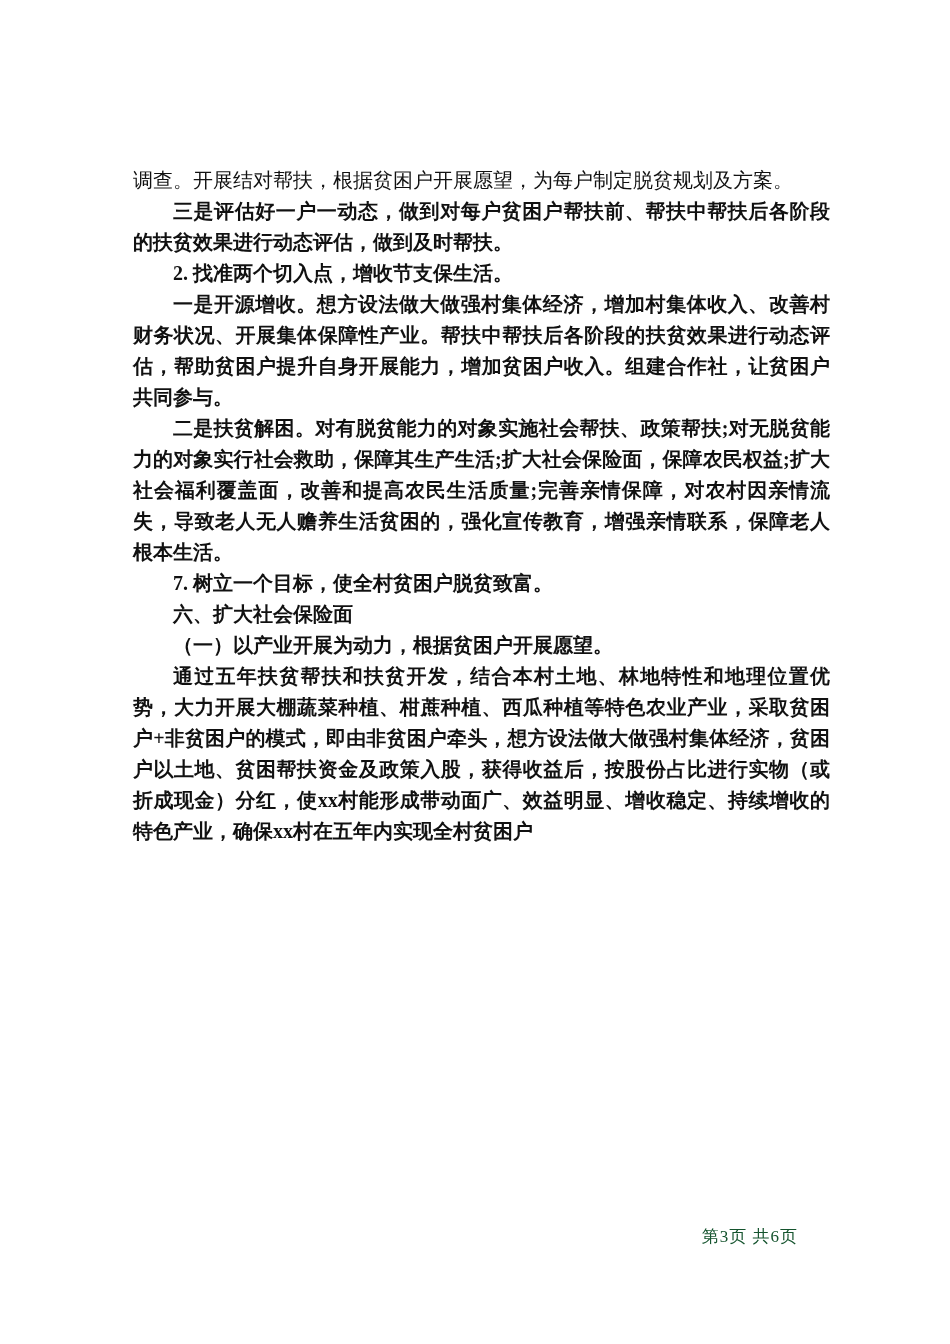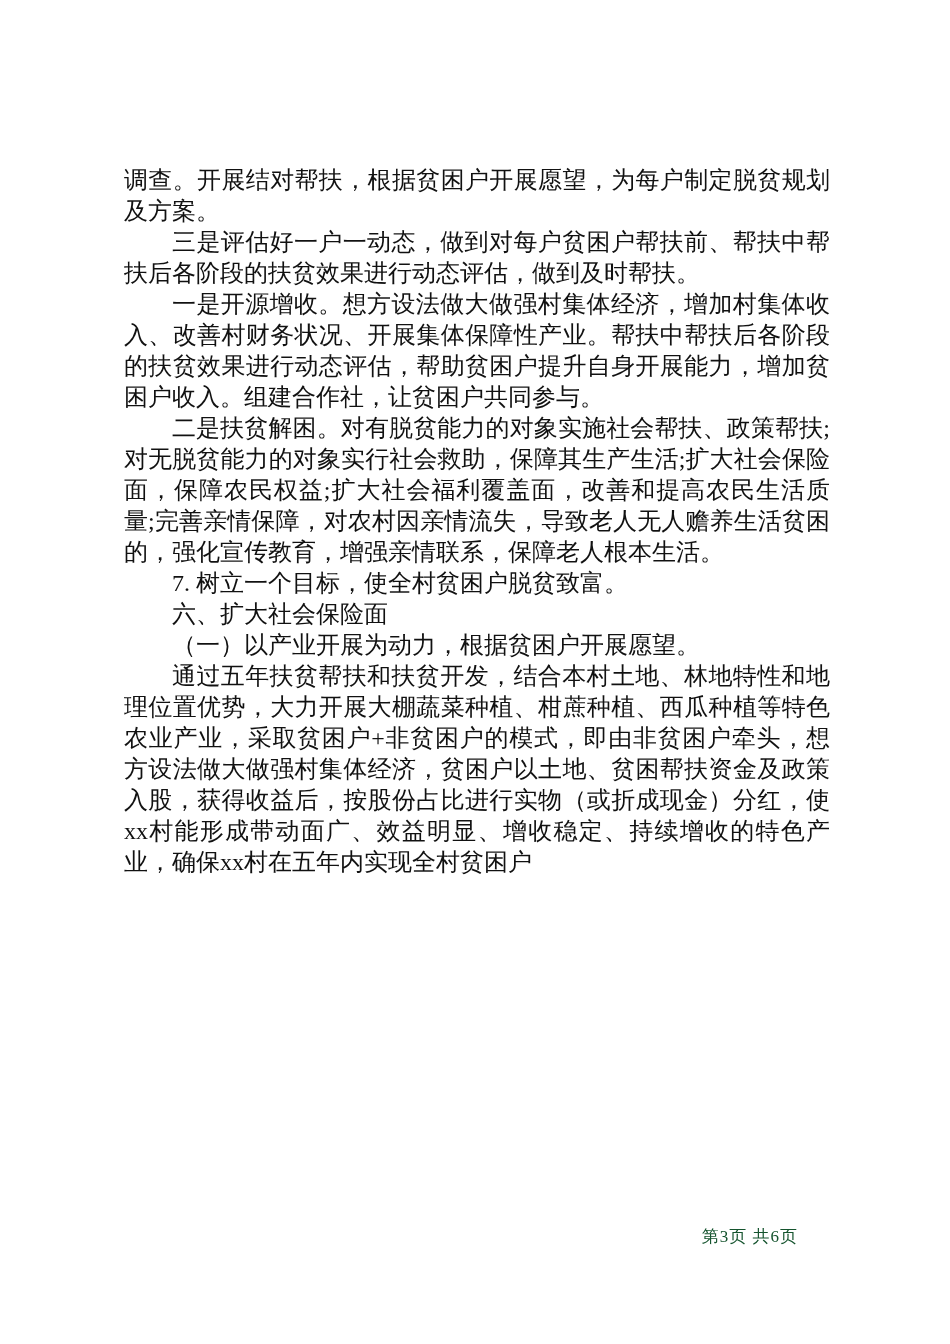--- a/index.html
+++ b/index.html
@@ -14,46 +14,49 @@
     font-family: "Liberation Serif", "DejaVu Serif", serif;
     overflow: hidden;
   }
   .content {
     position: absolute;
     top: 165px;
     left: 124px;
     width: 706px;
   }
   .para {
-    font-size: 24px;
+    font-size: 20px;
     line-height: 31px;
     text-align: justify;
     text-justify: inter-character;
     word-break: break-all;
     color: #111111;
+    margin-left: 9px;
   }
   .para.indent {
     text-indent: 2em;
+    font-weight: bold;
   }
   .page-footer {
     position: absolute;
     bottom: 96px;
     right: 152px;
     font-size: 17px;
     color: #14532d;
     letter-spacing: 1px;
   }
 </style>
 </head>
 <body>
 
 <div class="page">
   <div class="content">
     <p class="para">调查。开展结对帮扶，根据贫困户开展愿望，为每户制定脱贫规划及方案。</p>
     <p class="para indent">三是评估好一户一动态，做到对每户贫困户帮扶前、帮扶中帮扶后各阶段的扶贫效果进行动态评估，做到及时帮扶。</p>
+    <p class="para indent">2. 找准两个切入点，增收节支保生活。</p>
     <p class="para indent">一是开源增收。想方设法做大做强村集体经济，增加村集体收入、改善村财务状况、开展集体保障性产业。帮扶中帮扶后各阶段的扶贫效果进行动态评估，帮助贫困户提升自身开展能力，增加贫困户收入。组建合作社，让贫困户共同参与。</p>
     <p class="para indent">二是扶贫解困。对有脱贫能力的对象实施社会帮扶、政策帮扶;对无脱贫能力的对象实行社会救助，保障其生产生活;扩大社会保险面，保障农民权益;扩大社会福利覆盖面，改善和提高农民生活质量;完善亲情保障，对农村因亲情流失，导致老人无人赡养生活贫困的，强化宣传教育，增强亲情联系，保障老人根本生活。</p>
     <p class="para indent">7. 树立一个目标，使全村贫困户脱贫致富。</p>
     <p class="para indent">六、扩大社会保险面</p>
     <p class="para indent">（一）以产业开展为动力，根据贫困户开展愿望。</p>
     <p class="para indent">通过五年扶贫帮扶和扶贫开发，结合本村土地、林地特性和地理位置优势，大力开展大棚蔬菜种植、柑蔗种植、西瓜种植等特色农业产业，采取贫困户+非贫困户的模式，即由非贫困户牵头，想方设法做大做强村集体经济，贫困户以土地、贫困帮扶资金及政策入股，获得收益后，按股份占比进行实物（或折成现金）分红，使xx村能形成带动面广、效益明显、增收稳定、持续增收的特色产业，确保xx村在五年内实现全村贫困户</p>
   </div>
   <div class="page-footer">第3页 共6页</div>
 </div>
 

